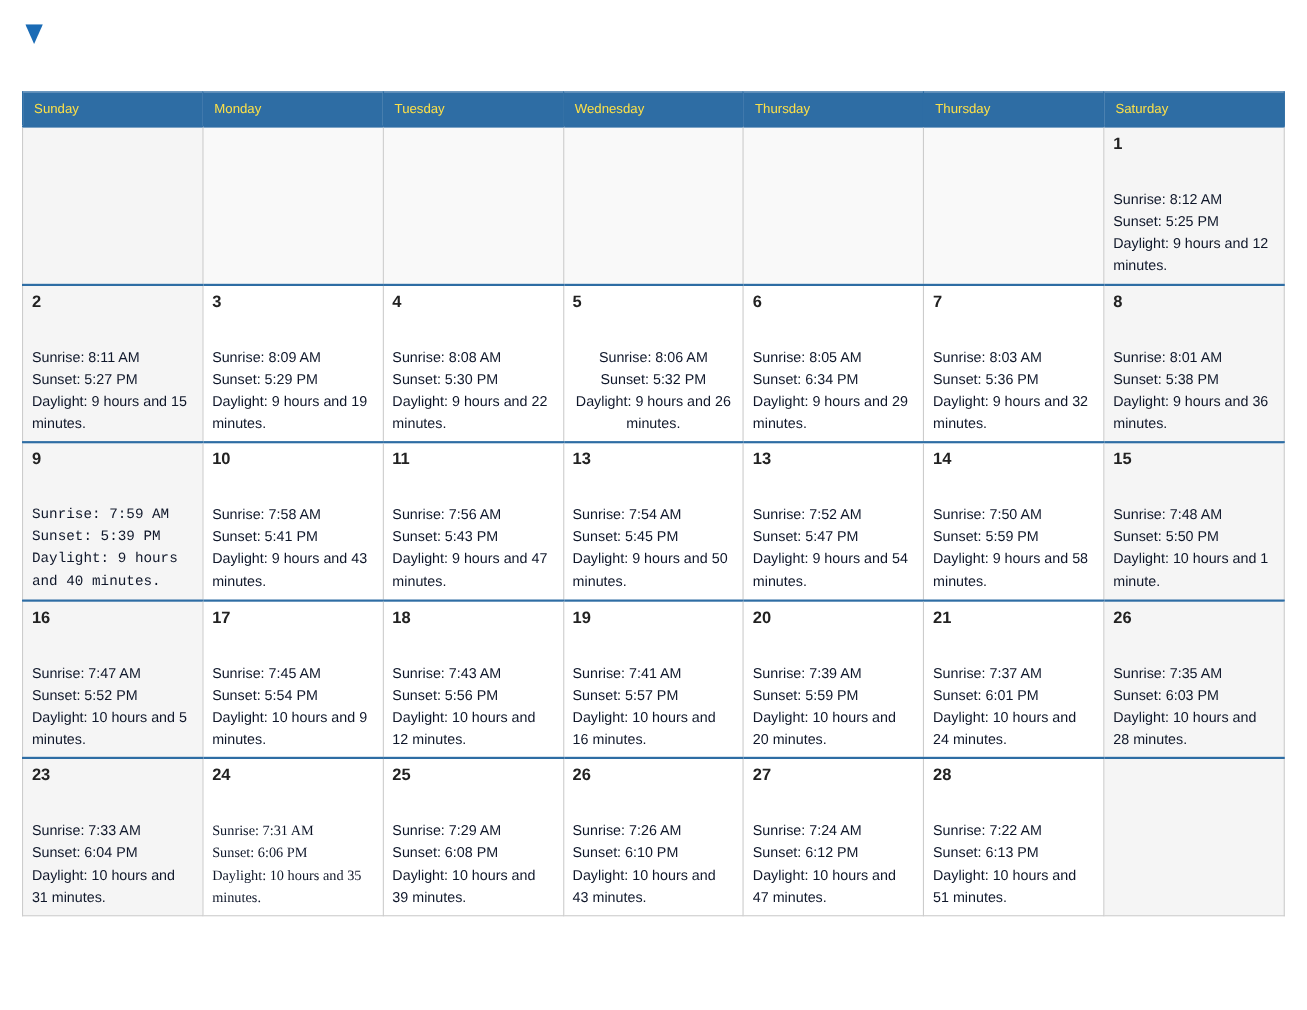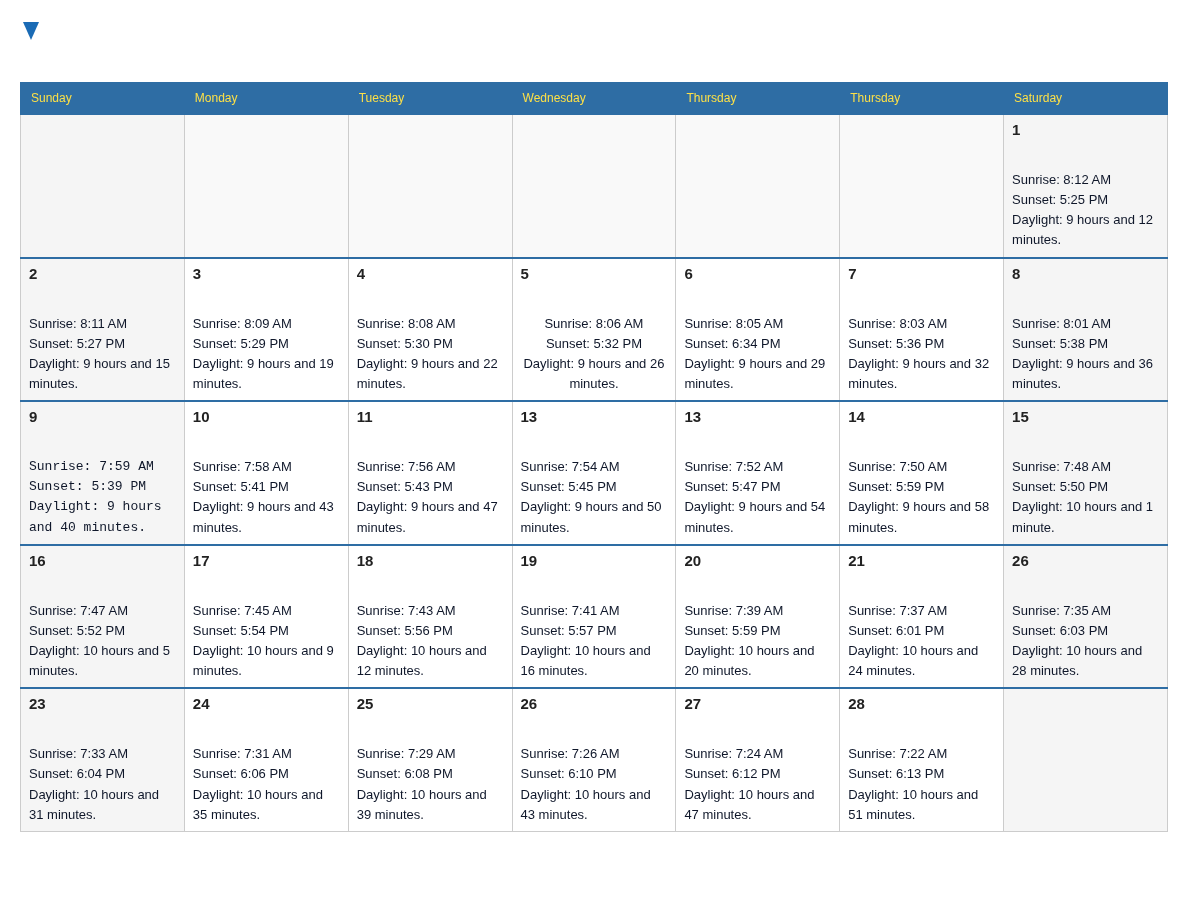--- a/index.html
+++ b/index.html
@@ -273,21 +273,21 @@
       </tr>
       <tr>
         <td>
           <span class="day-number">23</span>
           <div class="day-info" style="white-space: pre-line;">Sunrise: 7:33 AM
 Sunset: 6:04 PM
 Daylight: 10 hours and 31 minutes.</div>
         </td>
         <td>
           <span class="day-number">24</span>
-          <div class="day-info" style="white-space: pre-line;">Sunrise: 7:31 AM
+          <div class="day-info" style="white-space: pre-line; font-family: Liberation Serif, serif;">Sunrise: 7:31 AM
 Sunset: 6:06 PM
 Daylight: 10 hours and 35 minutes.</div>
         </td>
         <td>
           <span class="day-number">25</span>
           <div class="day-info" style="white-space: pre-line;">Sunrise: 7:29 AM
 Sunset: 6:08 PM
 Daylight: 10 hours and 39 minutes.</div>
         </td>
         <td>

